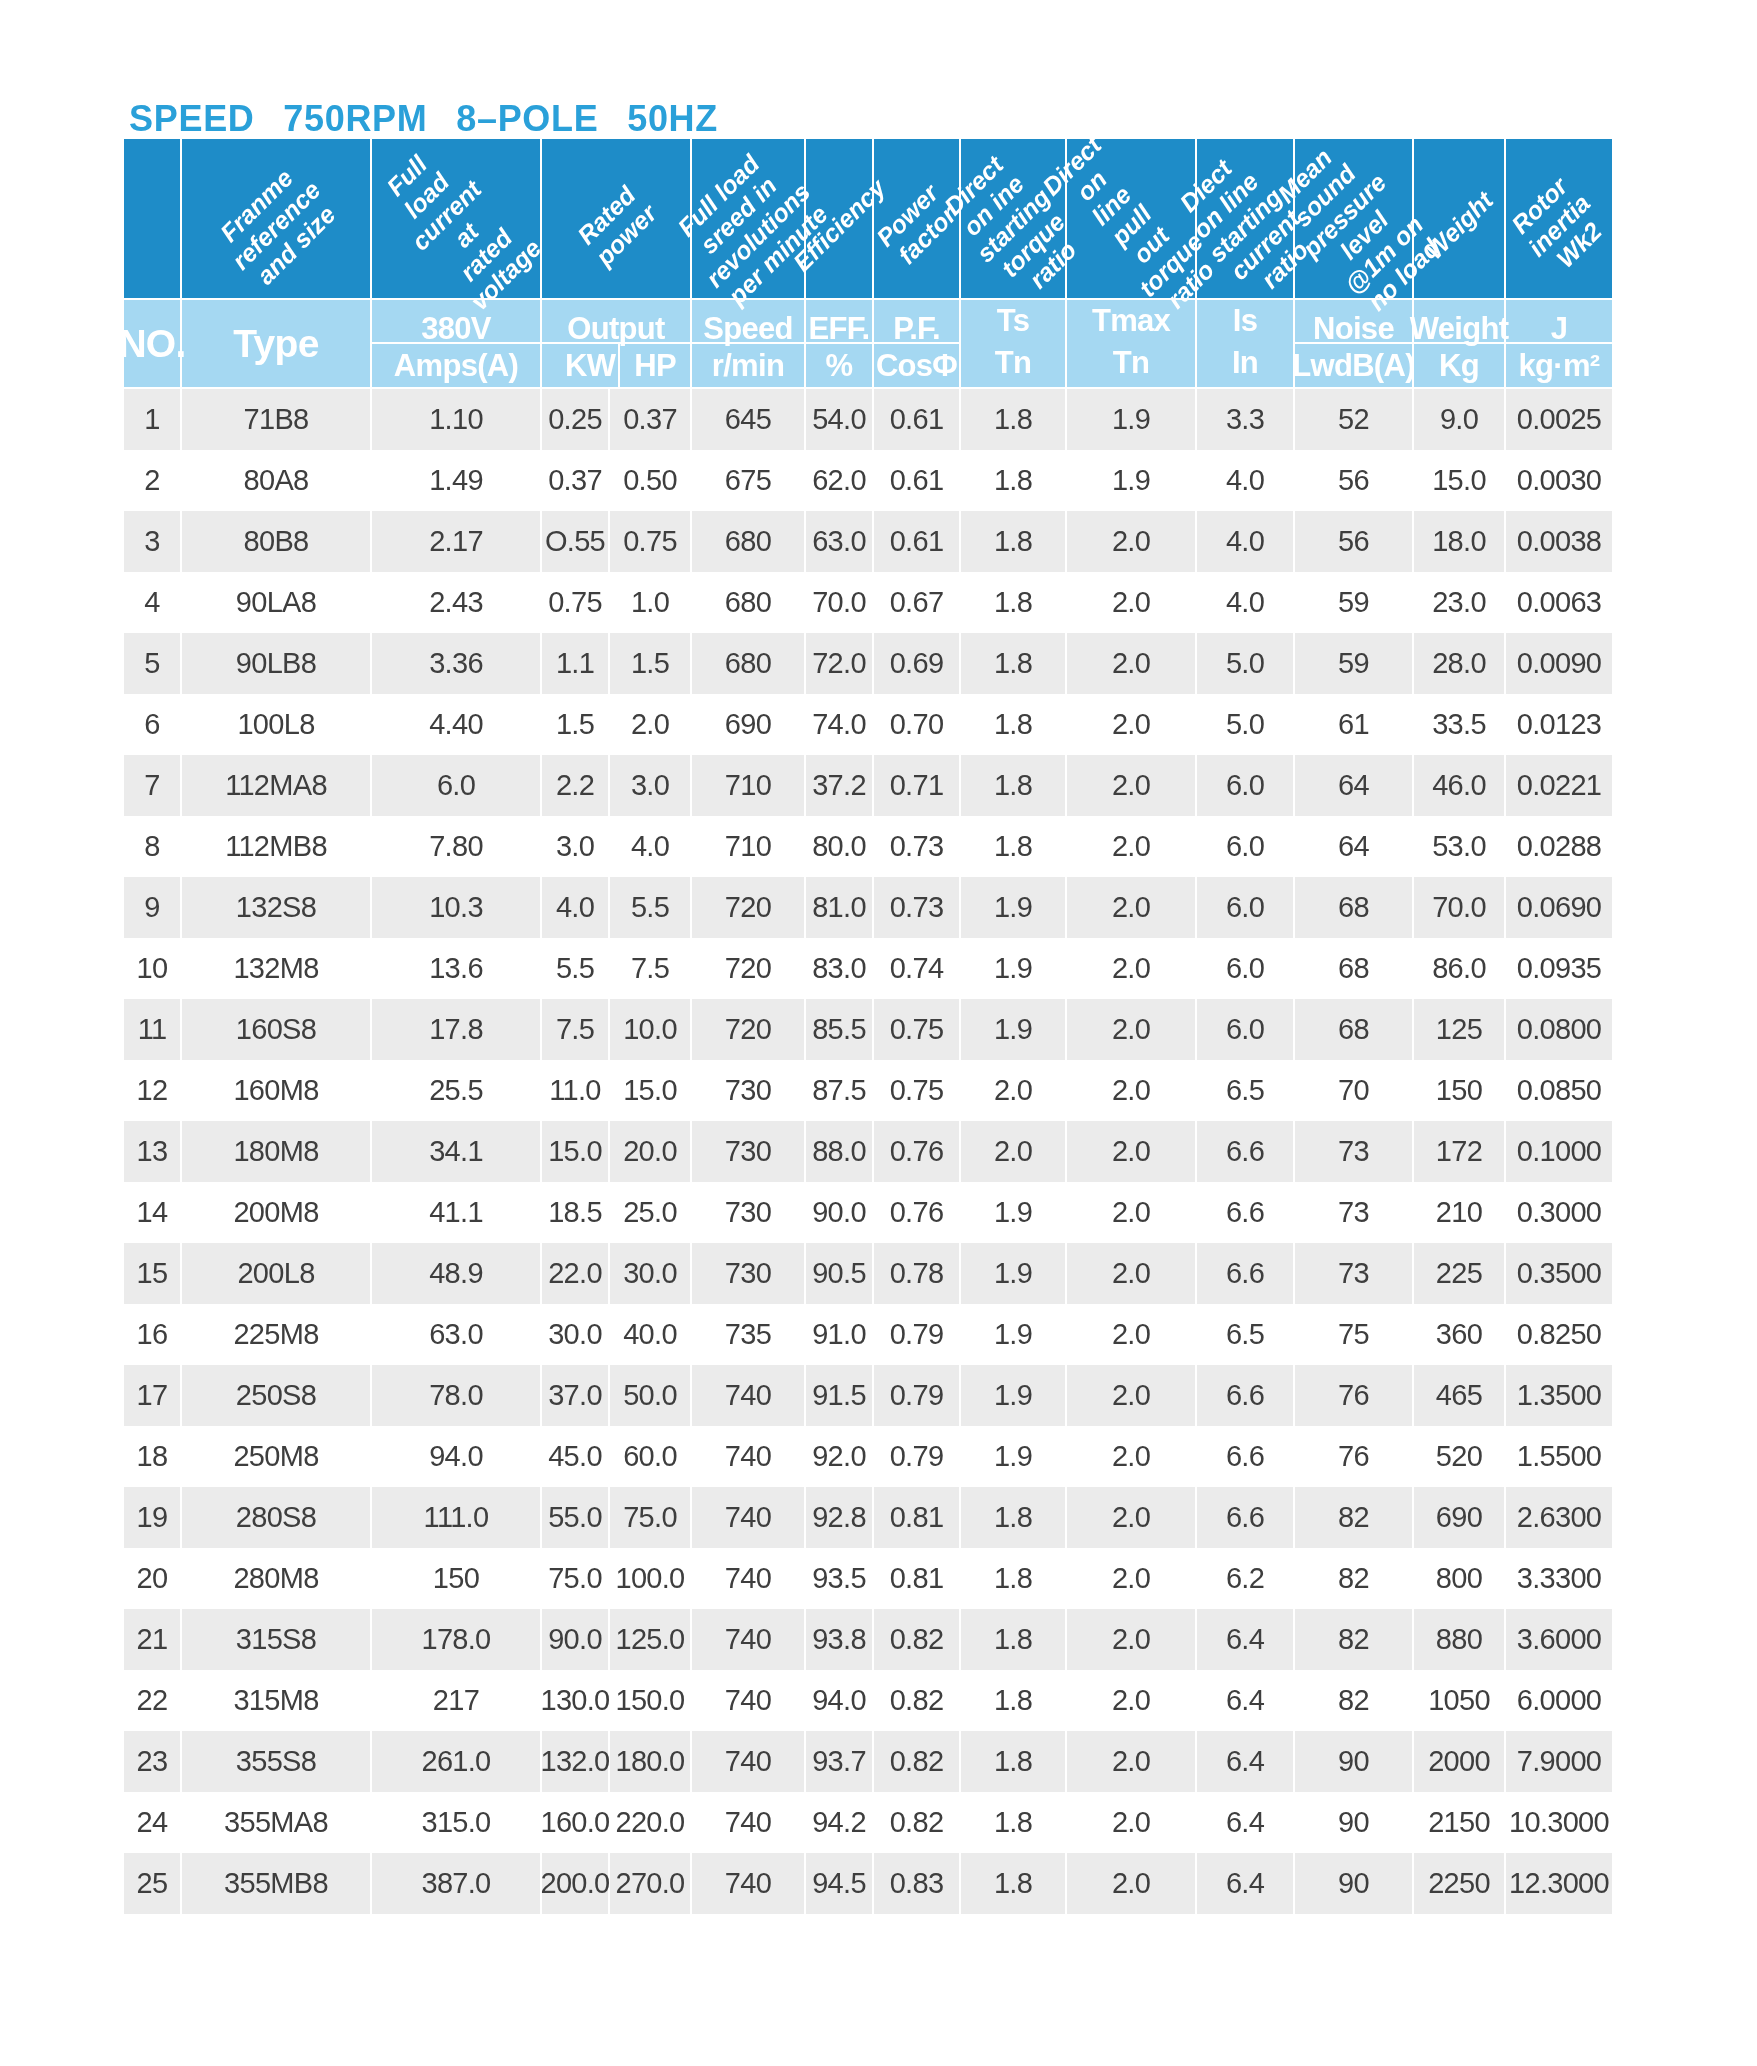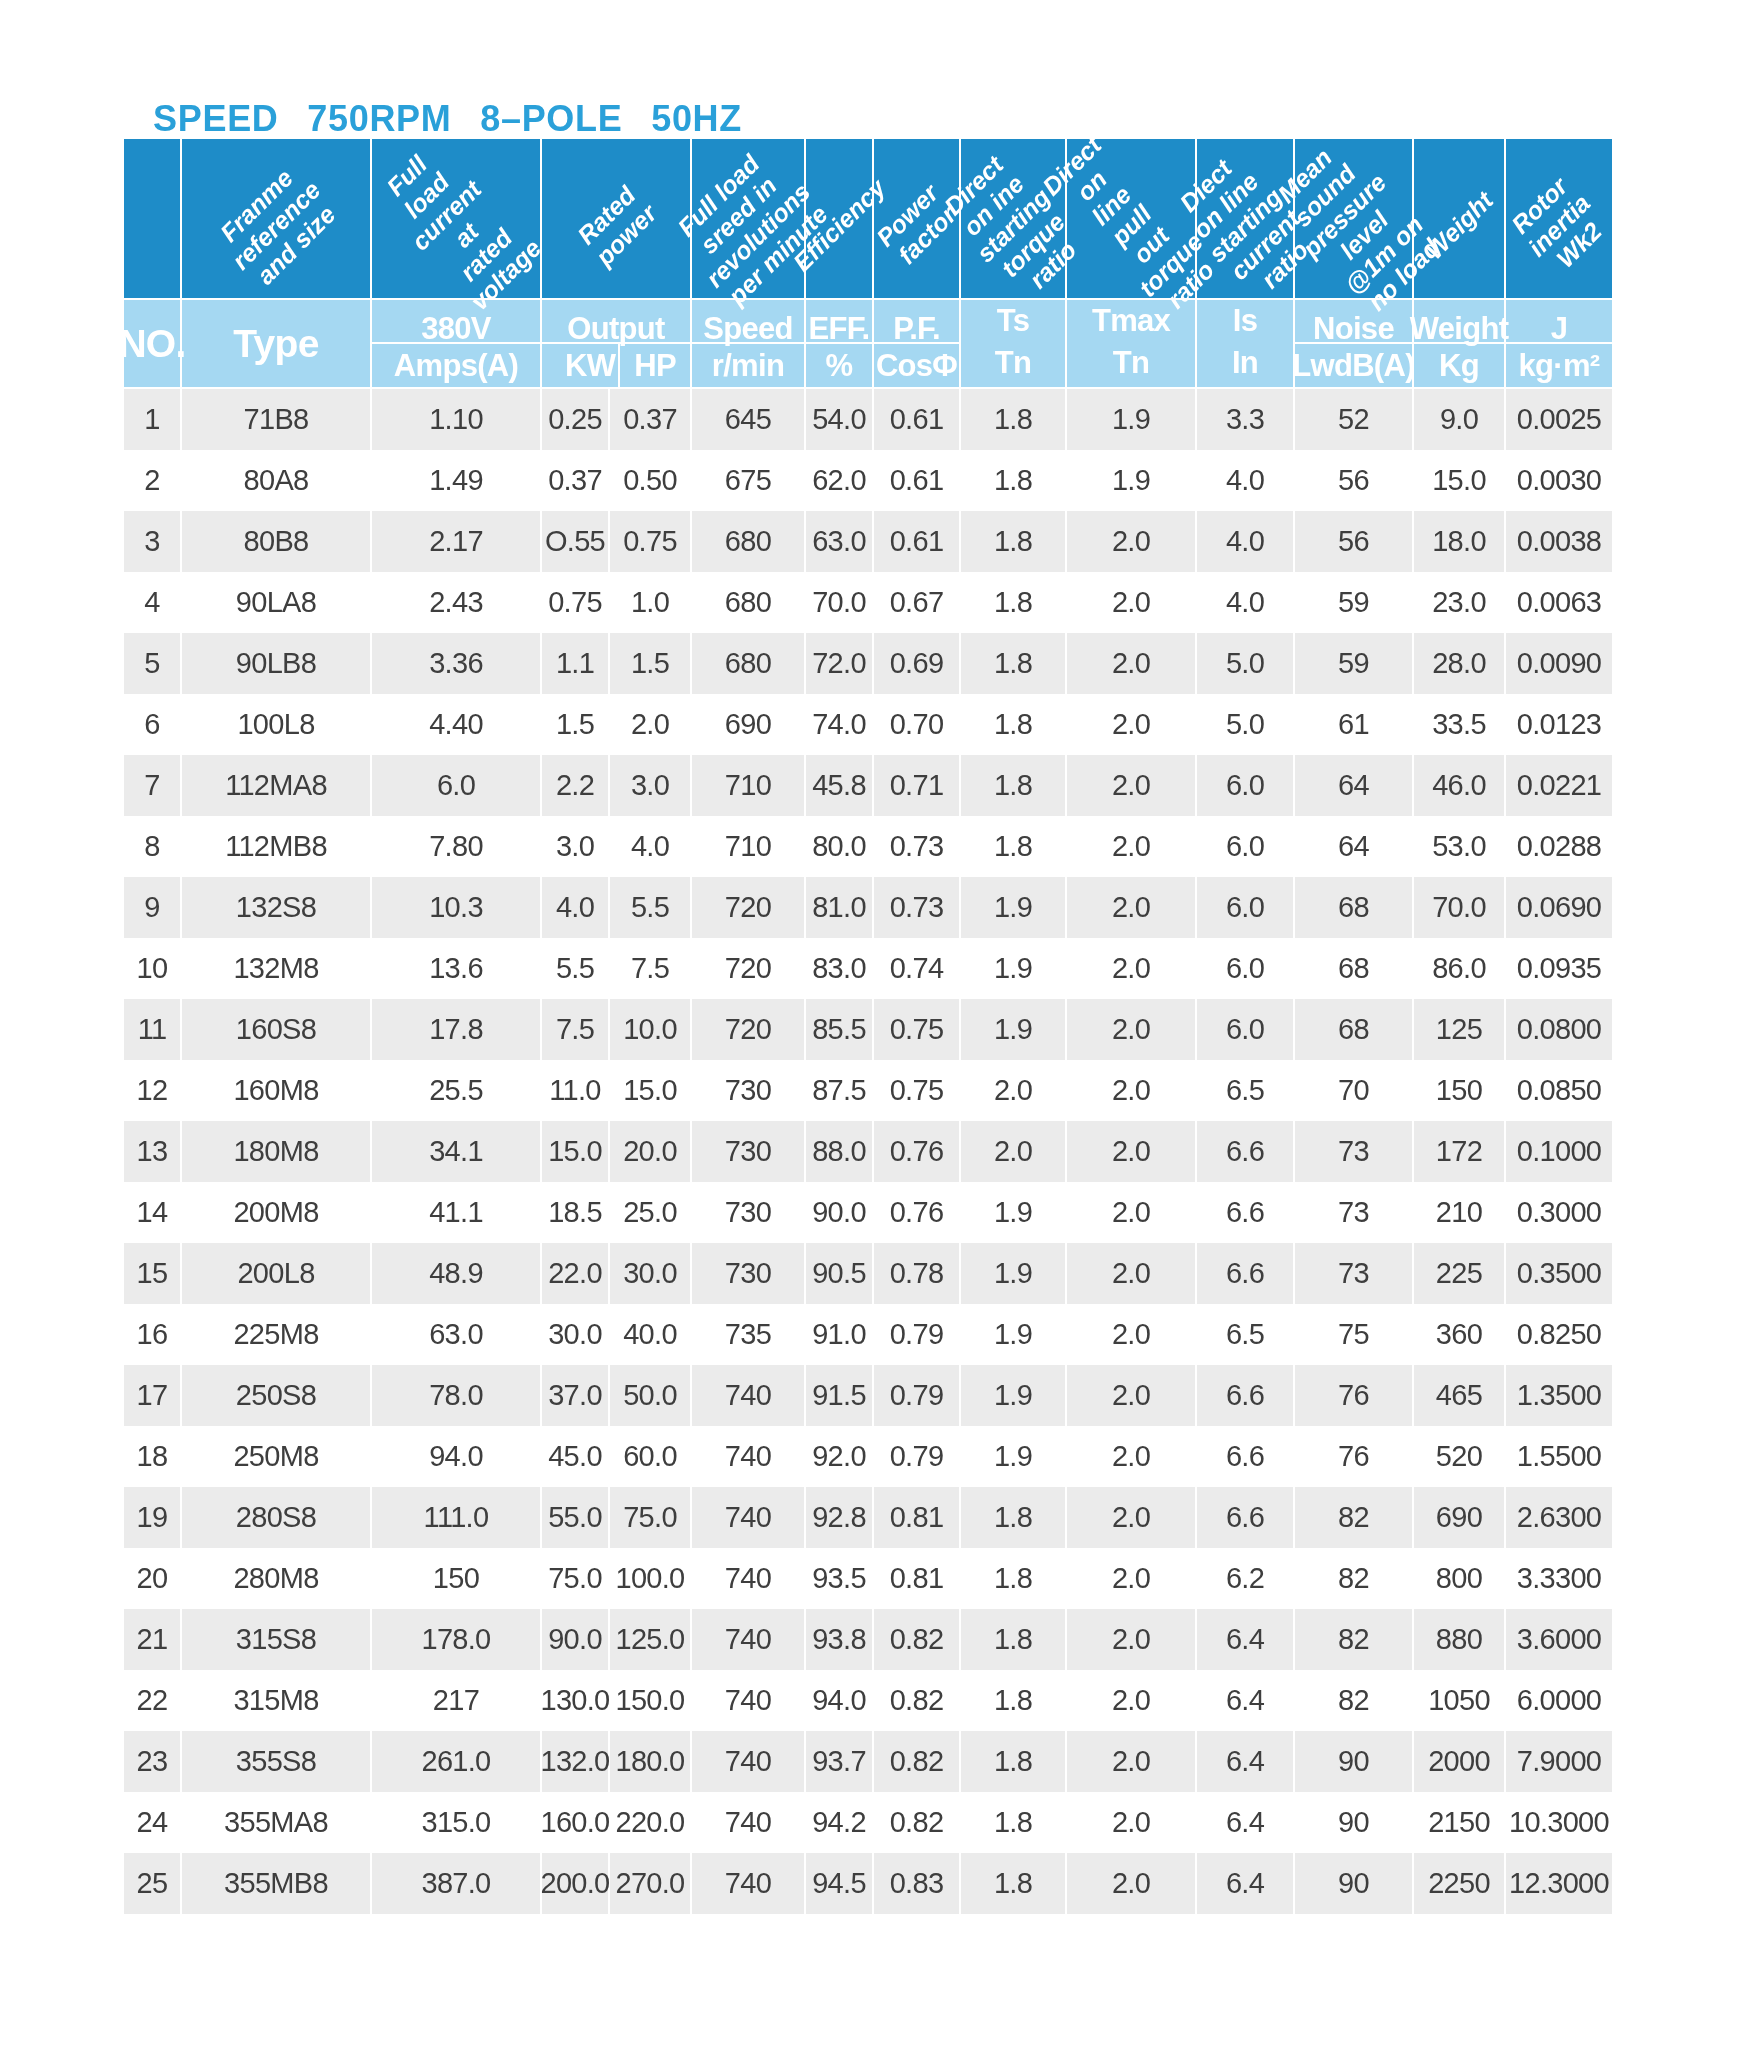--- a/index.html
+++ b/index.html
@@ -22,21 +22,20 @@
   }
   .page-subtitle{
     position:absolute;
     left:129px; top:101px;
     font-size:36px;
     font-weight:bold;
     letter-spacing:0.7px;
     word-spacing:18px;
     color:#2aa0d9;
     line-height:1;
-    margin-left:24px;
   }
   .datatable{
     position:absolute;
     left:124px; top:139px;
     width:1488px;
   }
   
   .w-no{width:58px}.w-type{width:190px}.w-amps{width:170px}
   .w-kw{width:68px}.w-hp{width:82px}.w-out{width:150px}
   .w-speed{width:114px}.w-eff{width:68px}.w-pf{width:87px}
@@ -359,21 +358,21 @@
           <div class="cell w-weight">33.5</div>
           <div class="cell w-j">0.0123</div>
         </div>
         <div class="row">
           <div class="cell w-no">7</div>
           <div class="cell w-type">112MA8</div>
           <div class="cell w-amps">6.0</div>
           <div class="cell w-kw">2.2</div>
           <div class="cell w-hp">3.0</div>
           <div class="cell w-speed">710</div>
-          <div class="cell w-eff">45.8</div>
+          <div class="cell w-eff">37.2</div>
           <div class="cell w-pf">0.71</div>
           <div class="cell w-ts">1.8</div>
           <div class="cell w-tmax">2.0</div>
           <div class="cell w-is">6.0</div>
           <div class="cell w-noise">64</div>
           <div class="cell w-weight">46.0</div>
           <div class="cell w-j">0.0221</div>
         </div>
         <div class="row">
           <div class="cell w-no">8</div>

